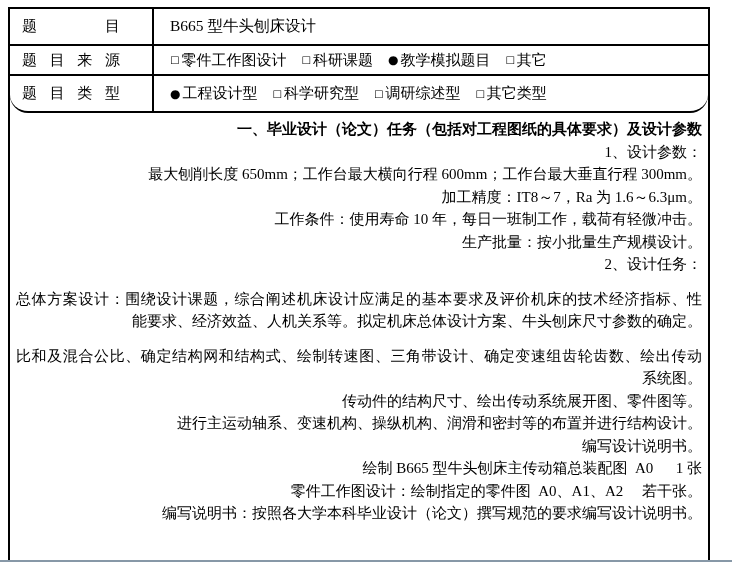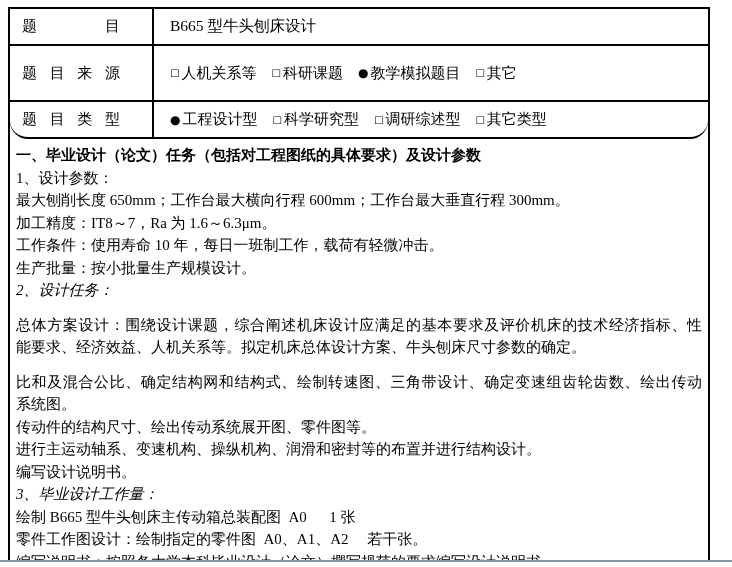--- a/index.html
+++ b/index.html
@@ -26,21 +26,21 @@
     border-bottom: none;
     background: #ffffff;
     overflow: hidden;
   }
   .frow {
     display: flex;
     border-bottom: 2px solid #000000;
     box-sizing: border-box;
   }
   .frow.r1 { height: 37px; }
-  .frow.r2 { height: 56px; }
+  .frow.r2 { height: 30px; }
   .frow.r3 { height: 37px; border-radius: 18px; }
   .label-cell {
     width: 144px;
     box-sizing: border-box;
     border-right: 2px solid #000000;
     display: flex;
     align-items: center;
     padding-left: 12px;
     font-size: 15px;
     flex-shrink: 0;
@@ -74,23 +74,24 @@
   }
   .marker.unchecked { font-size: 10px; position: relative; top: 0px; }
   .marker.checked   { font-size: 12px; }
   .task-cell {
     padding: 5px 6px 0 6px;
     font-size: 15px;
     line-height: 22.5px;
   }
   .task-line {
     white-space: pre-wrap;
+    text-align: right;
   }
   .task-line.heading { font-weight: bold; }
-  .task-line.italic  { font-style: italic; }
+  .task-line.italic  { }
   .task-line.justify {
     text-align: justify;
     text-align-last: justify;
     margin-top: 12px;
   }
   .bottom-rule {
     position: absolute;
     left: 0;
     top: 560px;
     width: 732px;
@@ -110,21 +111,21 @@
     <div class="value-cell">B665 型牛头刨床设计</div>
   </div>
 
   <div class="frow r2">
     <div class="label-cell">
       <span class="spread">题目来源</span>
     </div>
     <div class="value-cell options" id="source-options">
         <span class="option">
           <span class="marker unchecked">□</span>
-          <span>人机关系等</span>
+          <span>零件工作图设计</span>
         </span>
         <span class="option">
           <span class="marker unchecked">□</span>
           <span>科研课题</span>
         </span>
         <span class="option">
           <span class="marker checked">●</span>
           <span>教学模拟题目</span>
         </span>
         <span class="option">
@@ -166,21 +167,20 @@
       <div class="task-line">工作条件：使用寿命 10 年，每日一班制工作，载荷有轻微冲击。</div>
       <div class="task-line">生产批量：按小批量生产规模设计。</div>
       <div class="task-line italic">2、设计任务：</div>
       <div class="task-line justify">总体方案设计：围绕设计课题，综合阐述机床设计应满足的基本要求及评价机床的技术经济指标、性</div>
       <div class="task-line">能要求、经济效益、人机关系等。拟定机床总体设计方案、牛头刨床尺寸参数的确定。</div>
       <div class="task-line justify">比和及混合公比、确定结构网和结构式、绘制转速图、三角带设计、确定变速组齿轮齿数、绘出传动</div>
       <div class="task-line">系统图。</div>
       <div class="task-line">传动件的结构尺寸、绘出传动系统展开图、零件图等。</div>
       <div class="task-line">进行主运动轴系、变速机构、操纵机构、润滑和密封等的布置并进行结构设计。</div>
       <div class="task-line">编写设计说明书。</div>
-      <div class="task-line italic">3、毕业设计工作量：</div>
       <div class="task-line">绘制 B665 型牛头刨床主传动箱总装配图  A0      1 张</div>
       <div class="task-line">零件工作图设计：绘制指定的零件图  A0、A1、A2     若干张。</div>
       <div class="task-line">编写说明书：按照各大学本科毕业设计（论文）撰写规范的要求编写设计说明书。</div>
     </div>
 
 </div>
 
 <div class="bottom-rule"></div>
 
 </body></html>

